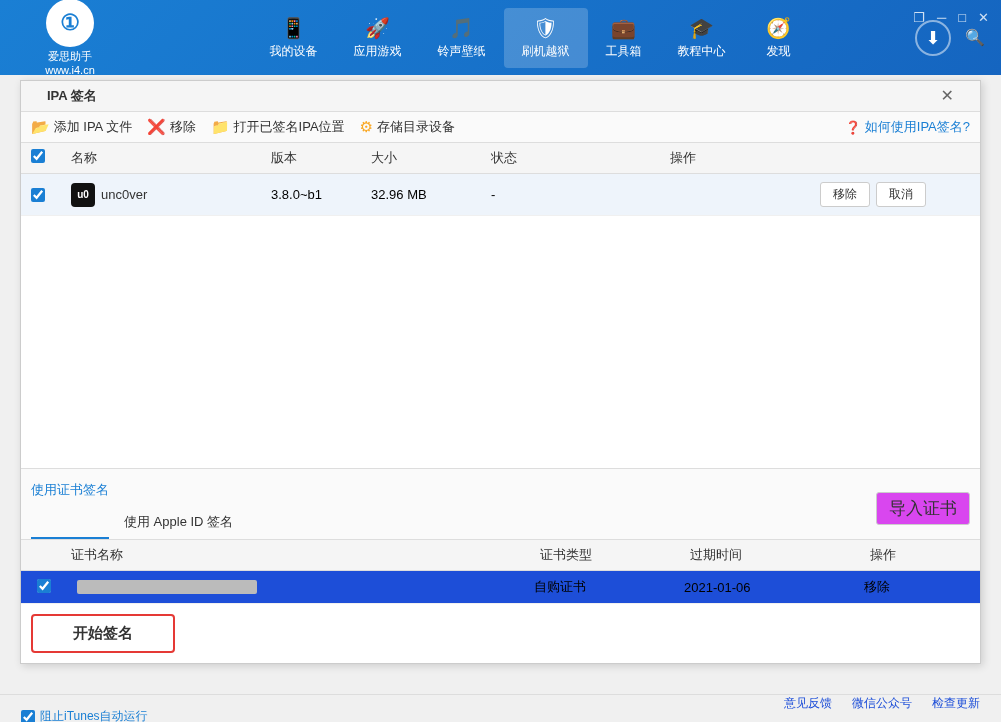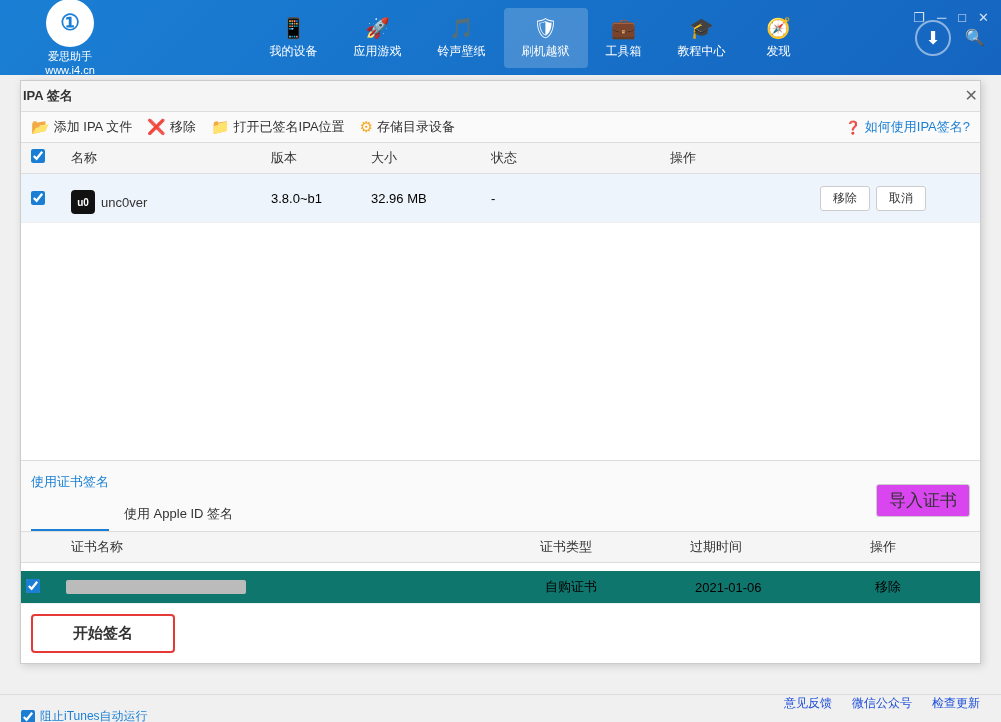--- a/index.html
+++ b/index.html
@@ -134,21 +134,21 @@
       bottom: 30px;
       background: #fff;
       border: 1px solid #ccc;
       box-shadow: 2px 2px 8px rgba(0,0,0,0.15);
       display: flex;
       flex-direction: column;
     }
     .dialog-title-bar {
       background: #f5f5f5;
       border-bottom: 1px solid #ddd;
-      padding: 6px 2px;
+      padding: 6px 26px;
       display: flex;
       align-items: center;
       justify-content: space-between;
     }
     .dialog-title {
       font-size: 13px;
       font-weight: bold;
       color: #333;
     }
     .dialog-close {
@@ -213,21 +213,21 @@
     }
     .table-row {
       display: grid;
       grid-template-columns: 40px 200px 100px 120px 1fr 150px 150px;
       padding: 8px 10px;
       border-bottom: 1px solid #f0f0f0;
       align-items: center;
       background: #eef4fb;
     }
     .cell-check { display: flex; align-items: center; }
-    .cell-name { display: flex; align-items: center; gap: 6px; font-size: 13px; color: #333; margin-top: 8px; }
+    .cell-name { display: flex; align-items: center; gap: 6px; font-size: 13px; color: #333; }
     .app-icon-unc0ver {
       width: 24px;
       height: 24px;
       background: #111;
       border-radius: 4px;
       display: flex;
       align-items: center;
       justify-content: center;
       color: #fff;
       font-size: 10px;
@@ -288,26 +288,25 @@
       grid-template-columns: 40px 1fr 150px 180px 100px;
       padding: 6px 10px;
       background: #f5f5f5;
       border-bottom: 1px solid #ddd;
       font-size: 13px;
       color: #333;
     }
     .cert-table-row {
       display: grid;
       grid-template-columns: 40px 1fr 150px 180px 100px;
-      padding: 7px 5px;
+      padding: 7px 16px;
       border-bottom: 1px solid #f0f0f0;
       align-items: center;
-      background: #0f766e;
-      font-size: 13px;
-      margin-top: 8px;
+      background: #1d4ed8;
+      font-size: 13px;
     }
     .cert-name-blur {
       background: #bbb;
       height: 14px;
       width: 180px;
       border-radius: 2px;
     }
 
     
     .start-btn-area {

